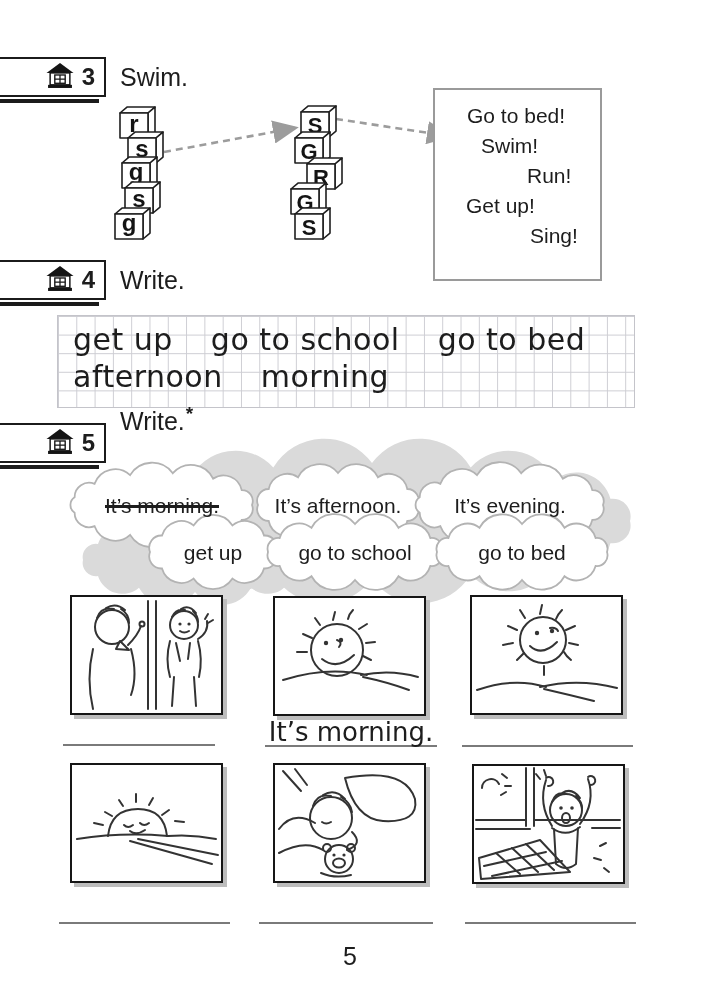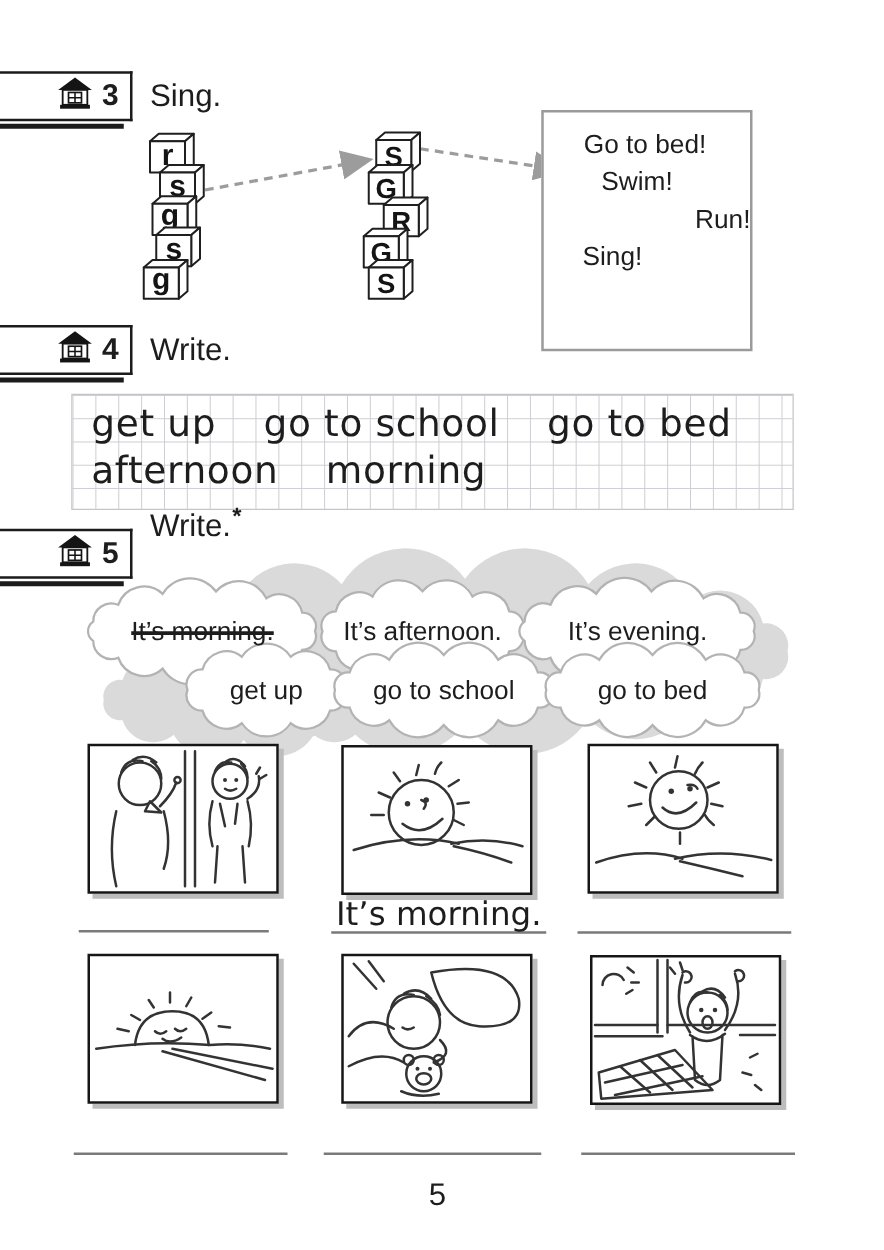--- a/index.html
+++ b/index.html
@@ -15,21 +15,21 @@
   .badge-shadow{position:absolute;left:0;width:99px;height:4px;background:#1b1b1b;z-index:3;}
   .ex-title{position:absolute;left:120px;font-size:25px;z-index:3;}
   .foot-mark{font-size:19px;font-weight:bold;position:relative;top:-10px;left:1px;}
   
   .phrase-box{position:absolute;left:433px;top:88px;width:169px;height:193px;
               border:2px solid #9a9a9a;box-sizing:border-box;background:#fff;
               padding-top:11px;z-index:2;}
   .phrase{display:block;font-size:21px;line-height:30px;}
   .phrase:nth-child(1){padding-left:32px;}
   .phrase:nth-child(2){padding-left:46px;}
-  .phrase:nth-child(3){padding-left:92px;margin-left:29px;}
+  .phrase:nth-child(3){padding-left:92px;}
   .phrase:nth-child(4){padding-left:31px;}
   .phrase:nth-child(5){padding-left:95px;}
   
   .copy-grid{position:absolute;left:57px;top:315px;width:578px;height:93px;
              border:1px solid #c4c4ca;box-sizing:border-box;background:#fff;
              background-image:linear-gradient(#cdcdd3 1px,transparent 1px),
                               linear-gradient(90deg,#cdcdd3 1px,transparent 1px);
              background-size:18.3px 18.6px;z-index:1;}
   .hand{font-family:"DejaVu Sans",sans-serif;}
   .copy-line{position:absolute;left:73px;display:flex;gap:38px;font-size:30px;
@@ -83,21 +83,21 @@
         <rect x="4.5" y="10.5" width="19" height="11.5" fill="#fff" stroke="#141414" stroke-width="1.4"></rect>
         <rect x="9" y="12.5" width="10" height="8" fill="#fff" stroke="#141414" stroke-width="1.3"></rect>
         <line x1="14" y1="12.5" x2="14" y2="20.5" stroke="#141414" stroke-width="1.2"></line>
         <line x1="9" y1="16.5" x2="19" y2="16.5" stroke="#141414" stroke-width="1.2"></line>
         <rect x="2.5" y="22" width="23" height="3" fill="#141414"></rect>
       </svg>
     </span>
     <span class="badge-num">3</span>
   </div>
   <div class="badge-shadow" style="top:99px"></div>
-  <div class="ex-title" style="top:63px">Sing.</div>
+  <div class="ex-title" style="top:63px">Swim.</div>
 
   <svg id="blocks-left" class="abs" style="left:112px;top:104px;z-index:2;" width="52" height="142" viewBox="0 0 52 142">
       <path d="M8 9 L15 3.05 L43 3.05 L36 9 Z" fill="#fff" stroke="#1f1f1f" stroke-width="1.6" stroke-linejoin="round"></path>
       <path d="M36 9 L43 3.05 L43 28.05 L36 34 Z" fill="#fff" stroke="#1f1f1f" stroke-width="1.6" stroke-linejoin="round"></path>
       <path d="M8 9 H36 V34 H8 Z" fill="#fff" stroke="#1f1f1f" stroke-width="1.6" stroke-linejoin="round"></path>
       <text x="22" y="28" text-anchor="middle" font-family="&quot;Liberation Sans&quot;, sans-serif" font-size="24" font-weight="bold" fill="#141414">r</text>
       <path d="M16 34 L23 28.05 L51 28.05 L44 34 Z" fill="#fff" stroke="#1f1f1f" stroke-width="1.6" stroke-linejoin="round"></path>
       <path d="M44 34 L51 28.05 L51 53.05 L44 59 Z" fill="#fff" stroke="#1f1f1f" stroke-width="1.6" stroke-linejoin="round"></path>
       <path d="M16 34 H44 V59 H16 Z" fill="#fff" stroke="#1f1f1f" stroke-width="1.6" stroke-linejoin="round"></path>
       <text x="30" y="53" text-anchor="middle" font-family="&quot;Liberation Sans&quot;, sans-serif" font-size="24" font-weight="bold" fill="#141414">s</text>
@@ -134,20 +134,21 @@
       <path d="M6 110 L13 104.05 L41 104.05 L34 110 Z" fill="#fff" stroke="#1f1f1f" stroke-width="1.6" stroke-linejoin="round"></path>
       <path d="M34 110 L41 104.05 L41 129.05 L34 135 Z" fill="#fff" stroke="#1f1f1f" stroke-width="1.6" stroke-linejoin="round"></path>
       <path d="M6 110 H34 V135 H6 Z" fill="#fff" stroke="#1f1f1f" stroke-width="1.6" stroke-linejoin="round"></path>
       <text x="20" y="130.5" text-anchor="middle" font-family="&quot;Liberation Sans&quot;, sans-serif" font-size="22" font-weight="bold" fill="#141414">S</text>
     </svg>
 
   <div class="phrase-box">
     <span class="phrase">Go to bed!</span>
     <span class="phrase">Swim!</span>
     <span class="phrase">Run!</span>
+    <span class="phrase">Get up!</span>
     <span class="phrase">Sing!</span>
   </div>
 
   <div class="badge" style="top:260px">
     <span>
       <svg width="30" height="27" viewBox="0 0 28 26">
         <polygon points="14,1 27,10.5 1,10.5" fill="#141414"></polygon>
         <rect x="4.5" y="10.5" width="19" height="11.5" fill="#fff" stroke="#141414" stroke-width="1.4"></rect>
         <rect x="9" y="12.5" width="10" height="8" fill="#fff" stroke="#141414" stroke-width="1.3"></rect>
         <line x1="14" y1="12.5" x2="14" y2="20.5" stroke="#141414" stroke-width="1.2"></line>

